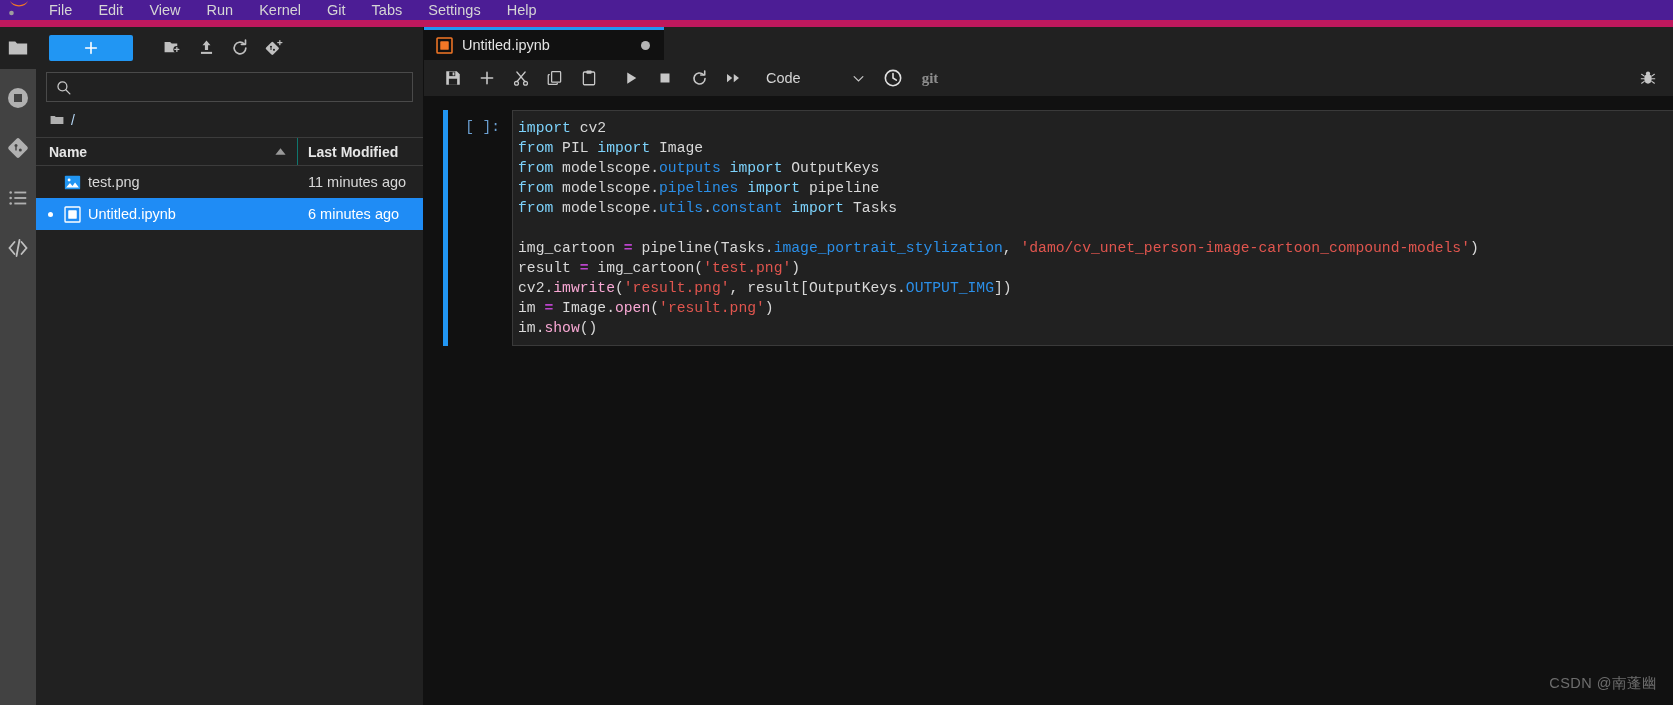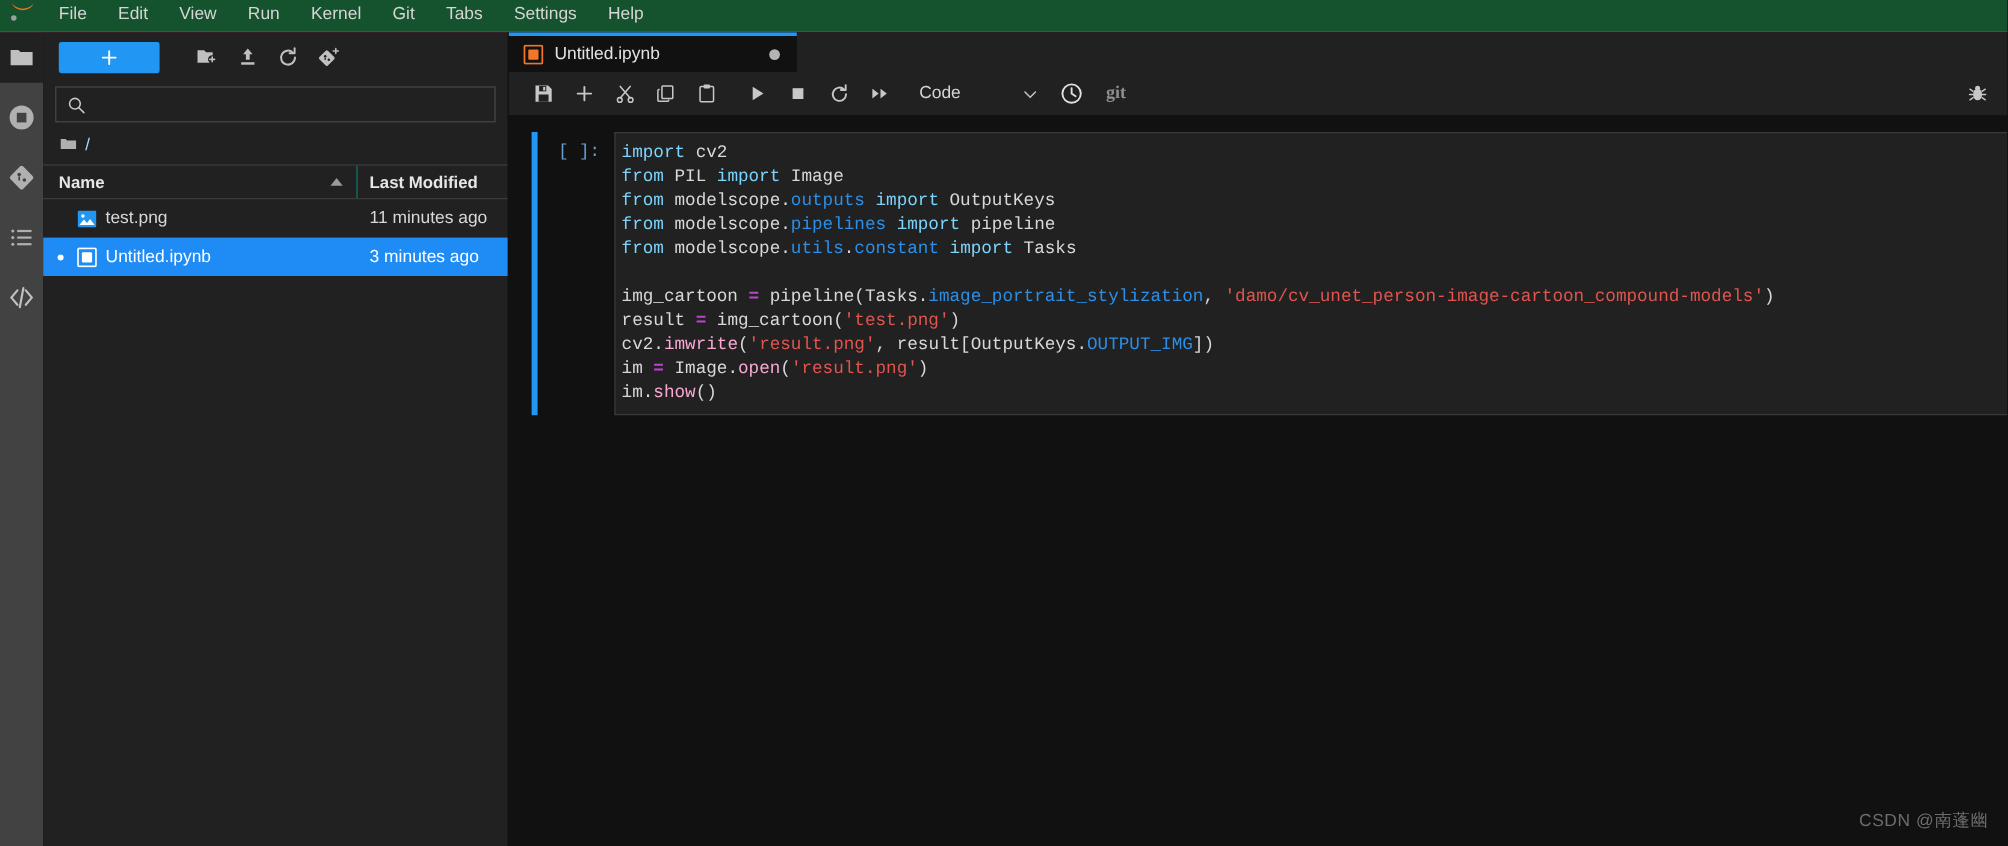--- a/index.html
+++ b/index.html
@@ -7,22 +7,22 @@
     width: 1673px; height: 705px;
     background: #111111;
     font-family: "Liberation Sans", sans-serif;
     overflow: hidden;
   }
   #app { position: relative; width: 1673px; height: 705px; background: #111111; }
 
   
   .menubar {
     position: absolute; left: 0; top: 0; width: 1673px; height: 27px;
-    background: #14532d; display: flex; align-items: flex-end;
-    border-bottom: 1px solid #be185d;
+    background: #4c1d95; display: flex; align-items: center;
+    border-bottom: 7px solid #be185d;
   }
   .jlogo { width: 36px; height: 27px; position: relative; flex: 0 0 36px; }
   .jlogo svg { position: absolute; left: 7px; top: -6px; }
   .menu-item {
     font-size: 14.5px; color: #d5d5d5; padding: 0 13px; line-height: 27px;
     cursor: default; white-space: nowrap;
   }
 
   
   .activitybar {
@@ -298,21 +298,21 @@
         <div class="r-name">
           <span class="dot-slot">
             <span class="dirty-dot"></span>
           </span>
           <svg width="17" height="17" viewBox="0 0 20 20">
             <rect x="1.2" y="1.2" width="17.6" height="17.6" rx="1" fill="none" stroke="#ffffff" stroke-width="1.6"></rect>
             <rect x="5" y="5" width="10" height="10" rx="1" fill="#ffffff"></rect>
           </svg>
           <span>Untitled.ipynb</span>
         </div>
-        <div class="r-mod">3 minutes ago</div>
+        <div class="r-mod">6 minutes ago</div>
       </div>
     </div>
   </div>
 
   <div class="main">
 
     <div class="tabbar">
       <div class="tab">
         <svg width="17" height="17" viewBox="0 0 20 20">
           <rect x="1.2" y="1.2" width="17.6" height="17.6" rx="1" fill="none" stroke="#f37726" stroke-width="1.8"></rect>

